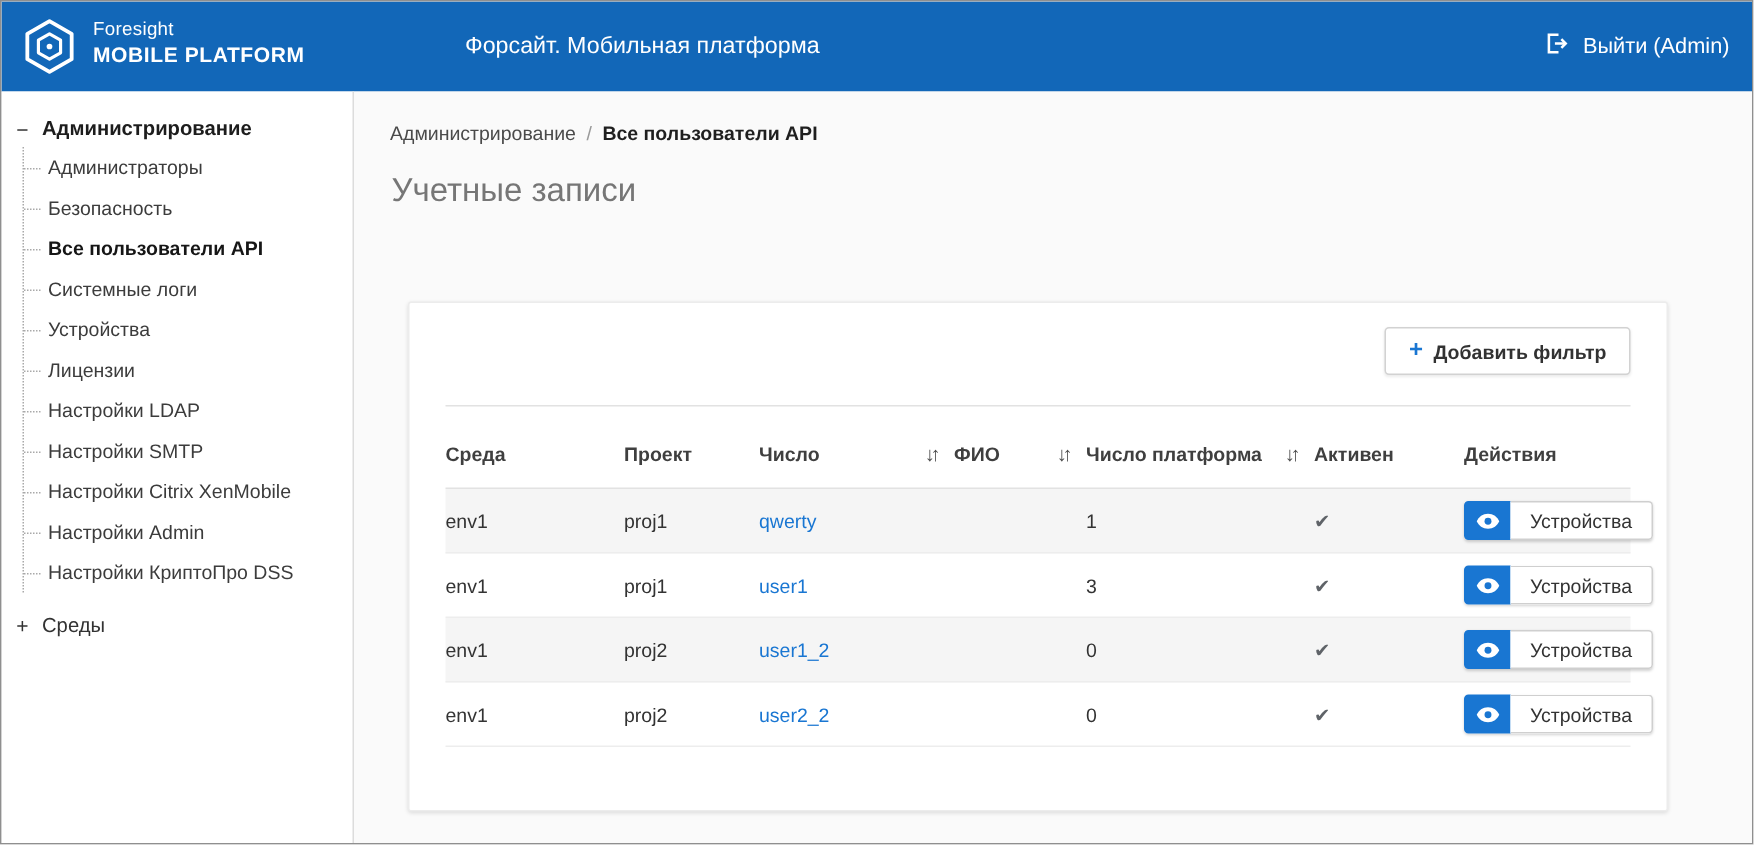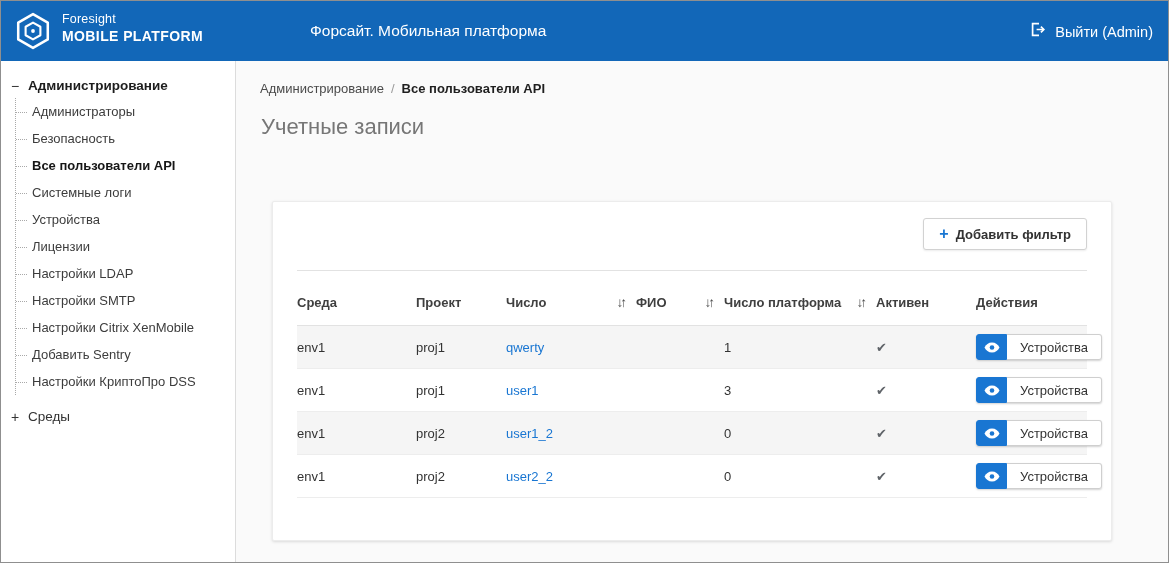--- a/index.html
+++ b/index.html
@@ -140,21 +140,21 @@
     <div class="tree-children">
       <div class="tree-child">Администраторы</div>
       <div class="tree-child">Безопасность</div>
       <div class="tree-child active">Все пользователи API</div>
       <div class="tree-child">Системные логи</div>
       <div class="tree-child">Устройства</div>
       <div class="tree-child">Лицензии</div>
       <div class="tree-child">Настройки LDAP</div>
       <div class="tree-child">Настройки SMTP</div>
       <div class="tree-child">Настройки Citrix XenMobile</div>
-      <div class="tree-child">Добавить Sentry</div>
+      <div class="tree-child">Настройки Admin</div>
       <div class="tree-child">Настройки КриптоПро DSS</div>
     </div>
     <div class="tree-root env">
       <span class="toggle">+</span>
       <span class="root-label">Среды</span>
     </div>
   </aside>
 
   <main class="content">
     <div class="breadcrumb">

